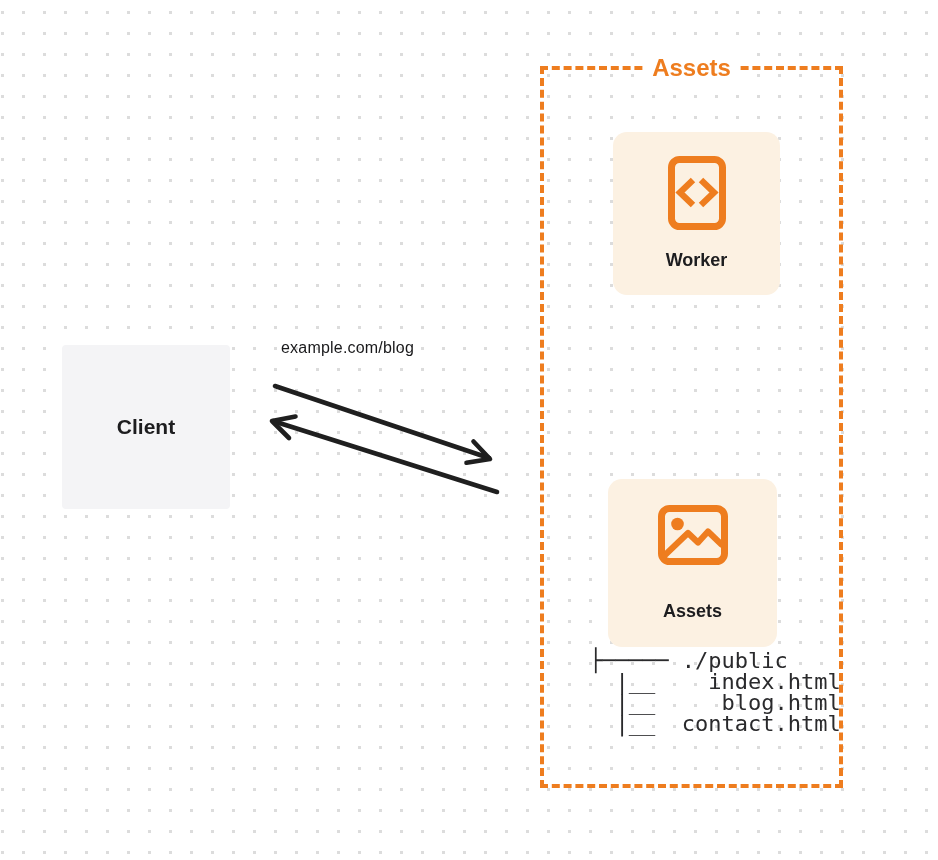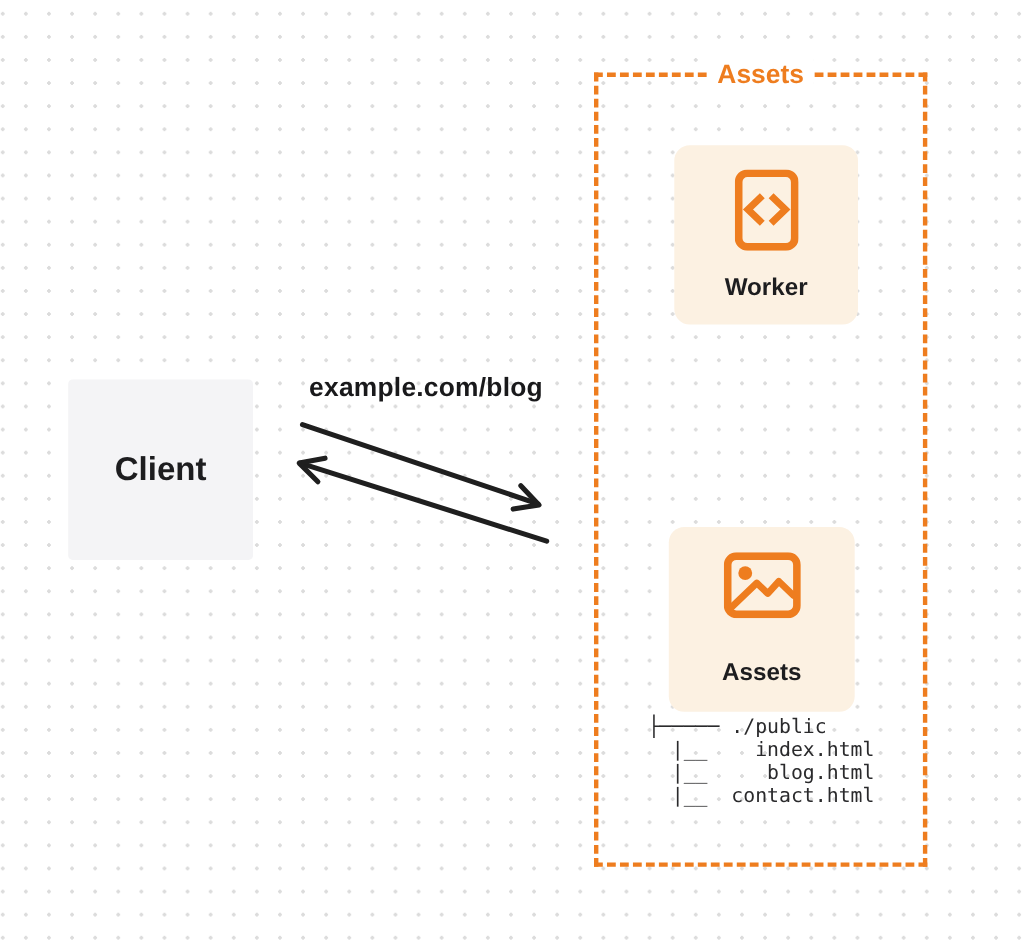--- a/index.html
+++ b/index.html
@@ -20,27 +20,27 @@
 
   
   .client-box {
     position: absolute; left: 62px; top: 345px;
     width: 168px; height: 164px;
     background: #f4f4f6;
     border-radius: 4px;
     display: flex; align-items: center; justify-content: center;
   }
   .client-box .node-label {
-    font-size: 30px; font-weight: bold; color: #1d1d1f;
+    font-size: 21px; font-weight: bold; color: #1d1d1f;
   }
 
   
   .request-label {
     position: absolute; left: 281px; top: 339px;
-    font-size: 24px; font-weight: bold; color: #19191b;
+    font-size: 16px; font-weight: normal; color: #19191b;
     letter-spacing: 0.2px;
   }
 
   
   .arrows {
     position: absolute; left: 0; top: 0;
     width: 938px; height: 860px;
     pointer-events: none;
   }
   .arrows path {
@@ -69,32 +69,32 @@
   .card {
     position: absolute;
     background: #fcf1e2;
     border-radius: 14px;
     display: flex; flex-direction: column;
     align-items: center; justify-content: center;
   }
   .card.worker { left: 613px; top: 132px; width: 167px; height: 163px; gap: 20px; }
   .card.assets { left: 608px; top: 479px; width: 169px; height: 168px; gap: 36px; }
   .card .card-label {
-    font-size: 22px; font-weight: bold; color: #1d1d1f;
+    font-size: 18px; font-weight: bold; color: #1d1d1f;
   }
   .card svg { display: block; }
   .icon-stroke { stroke: #ee7d1f; fill: none; }
   .icon-fill { fill: #ee7d1f; }
 
   
   .file-tree {
     position: absolute; left: 589px; top: 650px;
     margin: 0;
     font-family: "DejaVu Sans Mono", monospace;
-    font-size: 18px; line-height: 21px;
+    font-size: 22px; line-height: 21px;
     color: #2a2a2c;
     white-space: pre;
   }
 </style>
 </head>
 <body>
 
 <div class="canvas">
 
   <div class="client-box">

